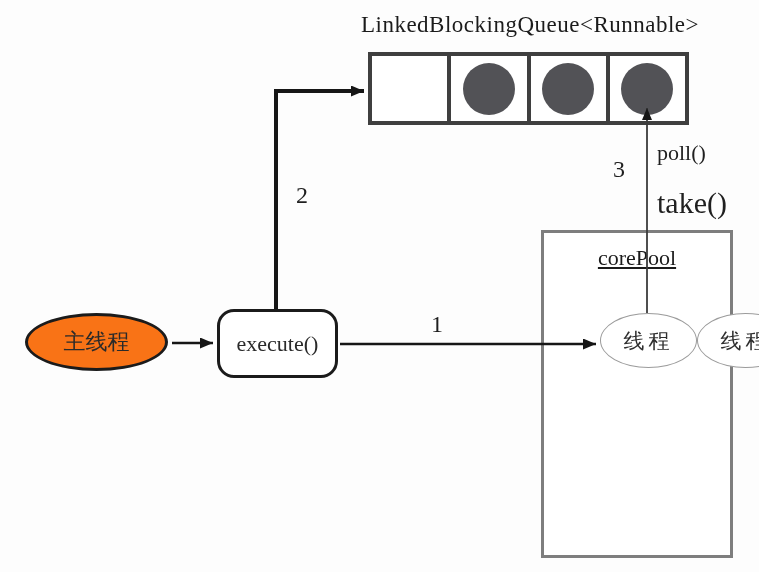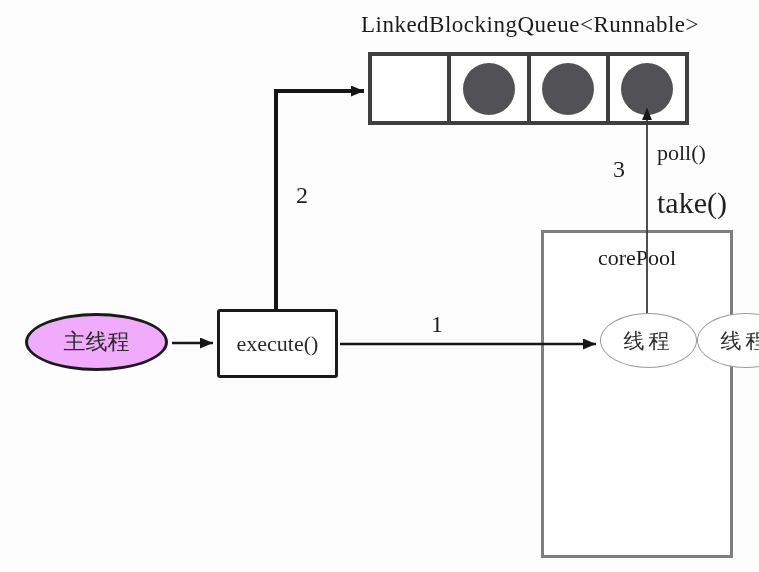--- a/index.html
+++ b/index.html
@@ -51,49 +51,50 @@
 
   
   #main-thread {
     left: 25px; top: 313px;
     width: 143px; height: 58px;
     box-sizing: border-box;
     border: 3px solid var(--ink, #141414);
     border-radius: 50%;
     display: flex; align-items: center; justify-content: center;
     font-size: 22px;
-    background: #f0abfc;
+    background: #f97316;
   }
 
   
   #execute-box {
     left: 217px; top: 309px;
     width: 121px; height: 69px;
     box-sizing: border-box;
     border: 3px solid var(--ink, #141414);
-    border-radius: 3px;
+    border-radius: 17px;
     display: flex; align-items: center; justify-content: center;
     font-size: 22px;
     background: #fff;
     z-index: 2;
   }
 
   
   #corepool-box {
     left: 541px; top: 230px;
     width: 192px; height: 328px;
     box-sizing: border-box;
     border: 3px solid var(--corepool-border, #7e7e7e);
     background: #fff;
   }
   #corepool-label {
     left: 541px; top: 245px; width: 192px;
     text-align: center;
     font-size: 22px;
     color: var(--ink, #1b1b1b);
+    text-decoration: underline;
   }
   #thread-list {
     left: 600px; top: 313px;
     display: flex; flex-direction: row;
   }
   .thread-ellipse {
     width: 97px; height: 55px;
     box-sizing: border-box;
     border: 1.5px solid var(--thread-border, #9b9b9b);
     border-radius: 50%;

